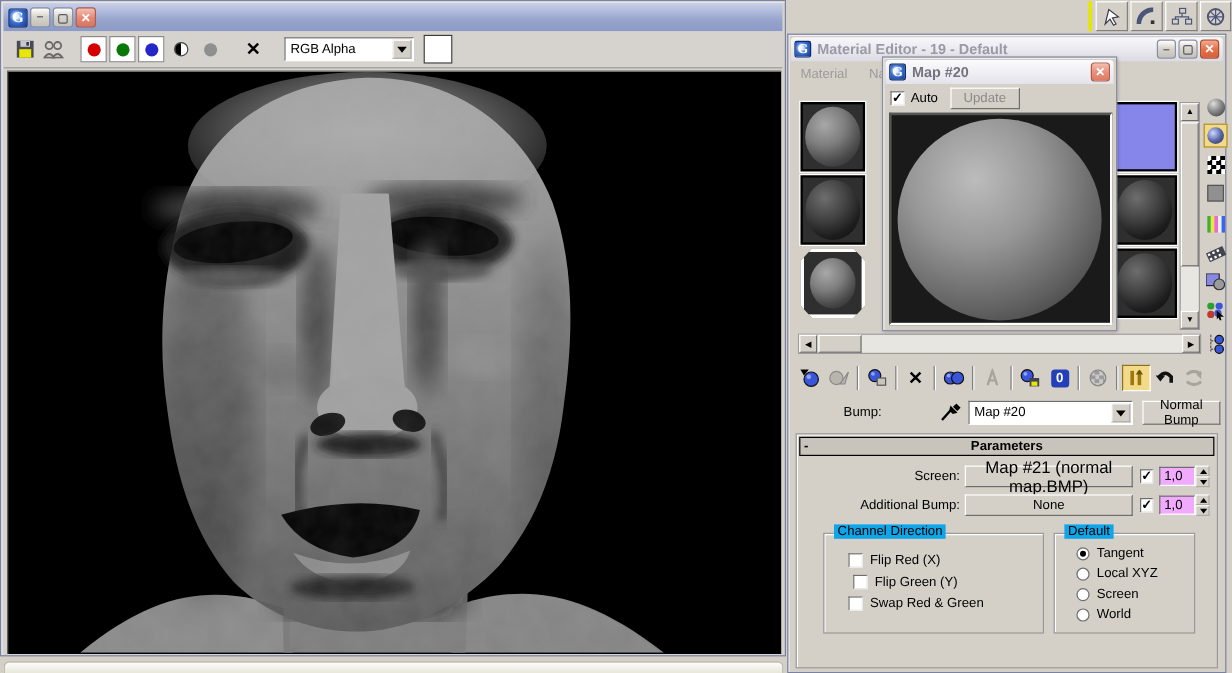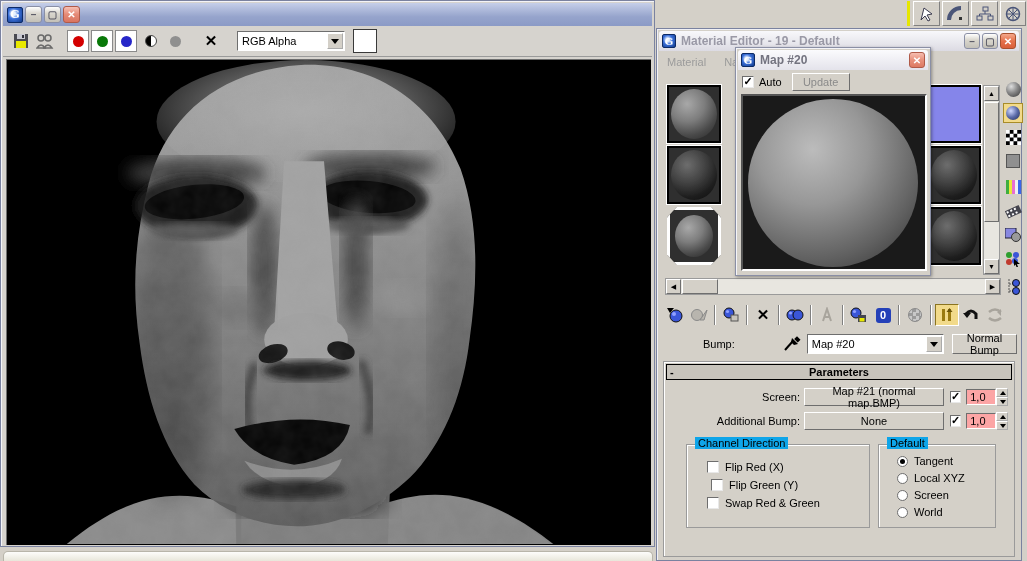--- a/index.html
+++ b/index.html
@@ -6,21 +6,21 @@
 html,body { width:1027px; height:561px; overflow:hidden; background:#d4d0c8;
   font-family:"Liberation Sans", sans-serif; font-size:11px; color:#000; }
 #stage { position:absolute; inset:0; width:1027px; height:561px; }
 
 
 .titlebtn { width:17px; height:17px; border-radius:3px; border:1px solid #8a8fa5;
   background:linear-gradient(#ffffff,#d8d5cc 45%,#c4c1b8); display:inline-flex;
   align-items:center; justify-content:center; font-size:10px; font-weight:bold; color:#5a5a66; margin-left:2px; }
 .titlebtn.close { background:linear-gradient(#f6c0b4,#e58a77 50%,#d97460); color:#fff; border-color:#b05a48; }
 .sunken { border-top:1px solid #6e6e6e; border-left:1px solid #6e6e6e;
-  border-right:1px solid #fff; border-bottom:1px solid #fff; background:#fca5a5; }
+  border-right:1px solid #fff; border-bottom:1px solid #fff; background:#f0abfc; }
 .cb { width:12px; height:12px; background:#fff; border-top:1px solid #6e6e6e; border-left:1px solid #6e6e6e;
   border-right:1px solid #e8e8e8; border-bottom:1px solid #e8e8e8; display:inline-flex;
   align-items:center; justify-content:center; font-size:11px; font-weight:bold; }
 .cb.checked::after { content:"✓"; margin-top:-2px; }
 .radio { width:11px; height:11px; border-radius:50%; background:#fff; border:1px solid #6e6e6e;
   display:inline-flex; align-items:center; justify-content:center; }
 .radio.sel::after { content:""; width:5px; height:5px; border-radius:50%; background:#000; }
 .spin { width:13px; height:18px; display:inline-flex; flex-direction:column; }
 .spin > div { flex:1; background:#d4d0c8; border:1px outset #fff; position:relative; }
 .spin .up::after, .spin .dn::after { content:""; position:absolute; left:3px; border-left:3px solid transparent; border-right:3px solid transparent; }
@@ -483,21 +483,21 @@
     </div>
 
     <div id="rollout">
       <div id="rollhdr">
         <span class="minus">-</span>
         <span class="caption">Parameters</span>
       </div>
 
       <div class="prow" style="left:4px; top:26px; width:340px">
         <span class="lbl" style="width:104px; text-align:right; padding-right:4px">Screen:</span>
-        <span class="maxbtn" style="width:152px; height:18px; font-size:11px">Map #21 (normal map.BMP)</span>
+        <span class="maxbtn" style="width:152px; height:18px; font-size:14px">Map #21 (normal map.BMP)</span>
         <span class="cb checked" style="margin-left:6px"></span>
         <span class="sunken" style="width:32px; height:16px; margin-left:5px; padding-left:3px; display:inline-flex; align-items:center">1,0</span>
         <span class="spin">
             <div class="up"></div>
             <div class="dn"></div>
           </span>
       </div>
 
       <div class="prow" style="left:4px; top:50px; width:340px">
         <span class="lbl" style="width:104px; text-align:right; padding-right:4px">Additional Bump:</span>

